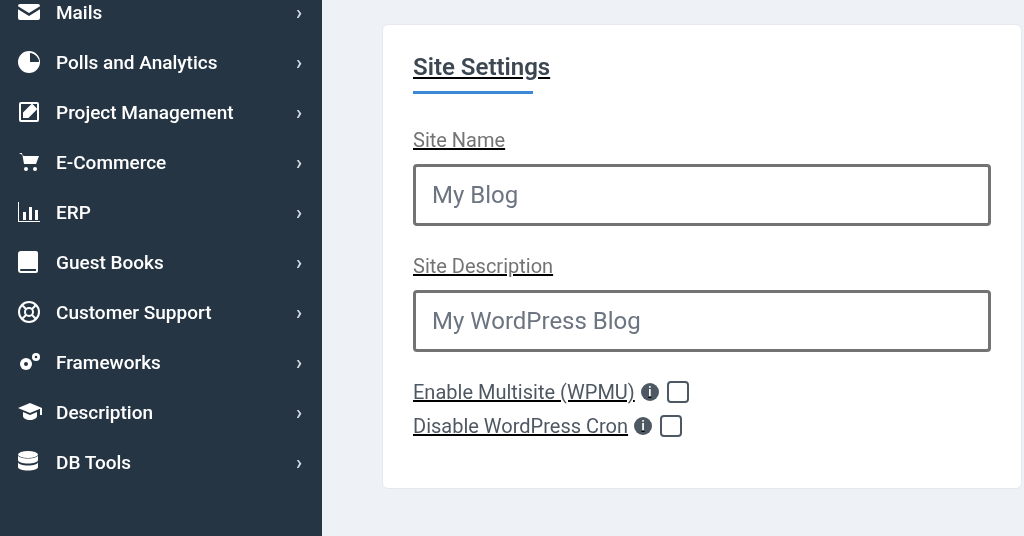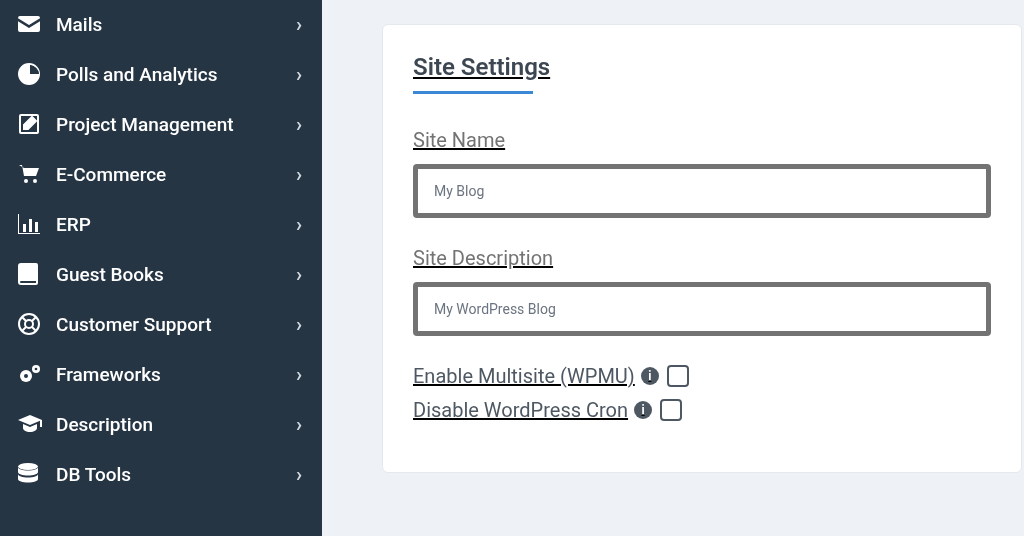--- a/index.html
+++ b/index.html
@@ -63,24 +63,24 @@
     background: #3b89d6;
     margin-bottom: 34px;
   }
   .field-label {
     font-size: 20px;
     color: #737373;
     margin-bottom: 12px;
   }
   .field-input {
     width: 100%;
-    border: 5px solid #737373;
+    border: 3px solid #737373;
     border-radius: 4px;
     padding: 14px 16px;
-    font-size: 14px;
+    font-size: 24px;
     color: #6b7480;
     background: #fff;
     margin-bottom: 28px;
     font-family: inherit;
   }
   .checkbox-row {
     display: flex;
     align-items: center;
     font-size: 20px;
     color: #4e5863;
@@ -106,21 +106,21 @@
     border-radius: 4px;
     display: inline-block;
   }
   svg { display: block; }
 </style>
 </head>
 <body>
 
 <div class="sidebar">
 
-  <div class="sidebar-item" style="padding-top:0;margin-top:12px;">
+  <div class="sidebar-item" style="padding-top:0;">
     <span class="icon">
       <svg width="22" height="16" viewBox="0 0 22 16" fill="#fff">
           <path d="M0 2a2 2 0 012-2h18a2 2 0 012 2v.3L11 9 0 2.3V2zm0 3.2V14a2 2 0 002 2h18a2 2 0 002-2V5.2l-11 6.7L0 5.2z"></path>
         </svg>
     </span>
     <span class="label">Mails</span>
     <span class="chev">›</span>
   </div>
 
   <div class="sidebar-item">

